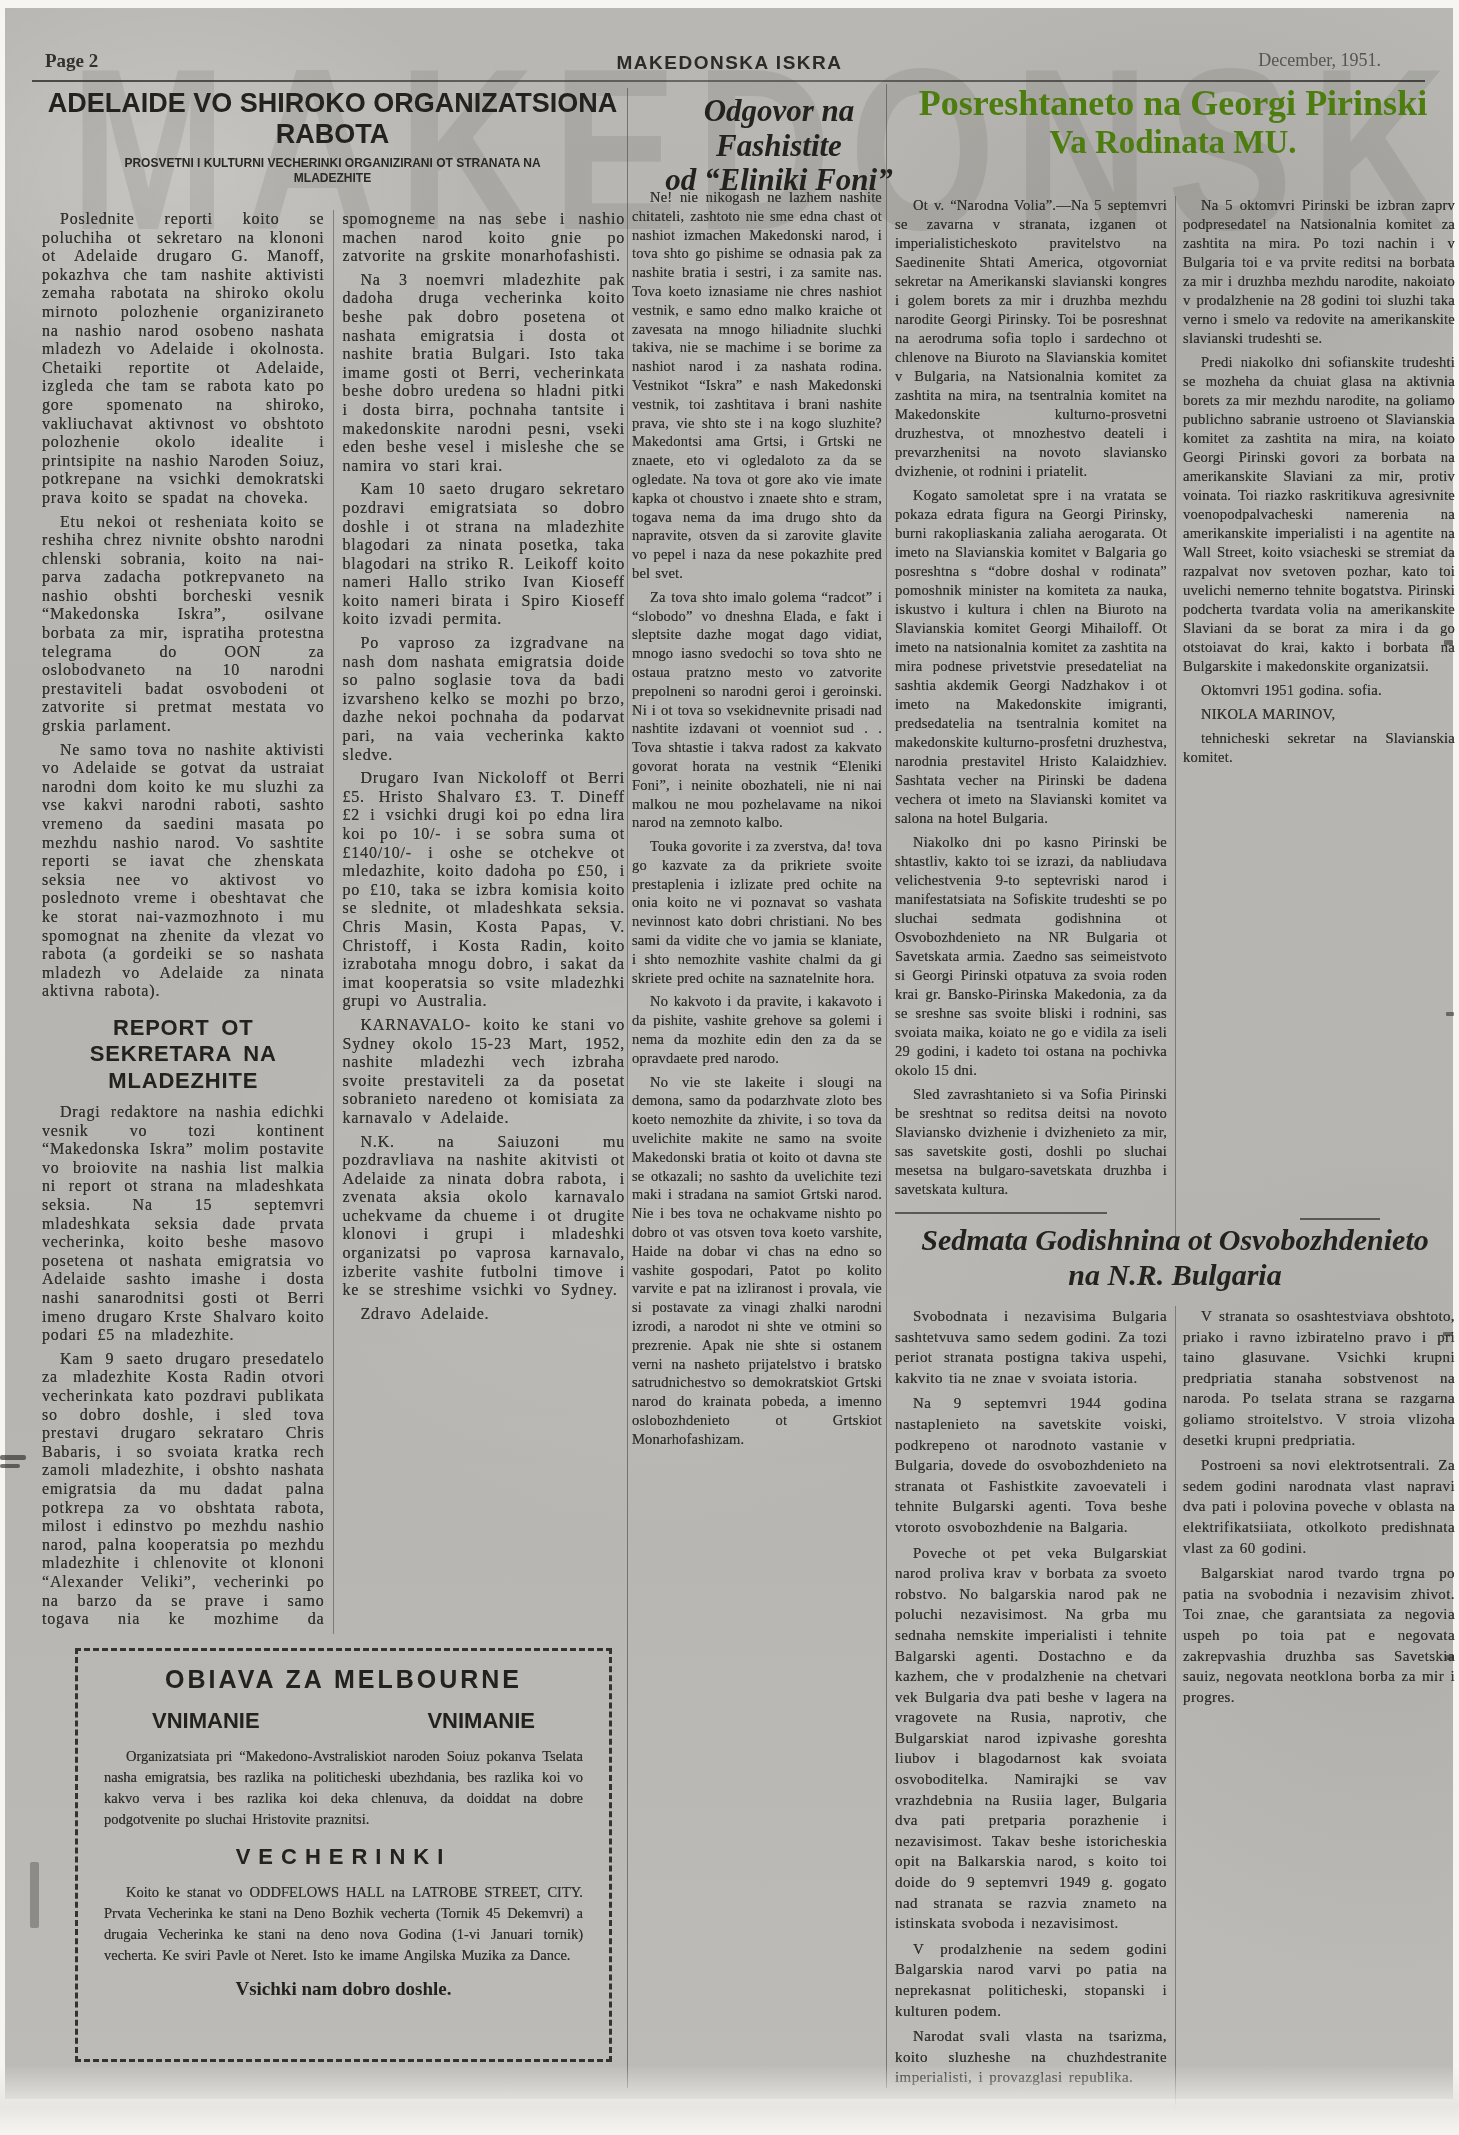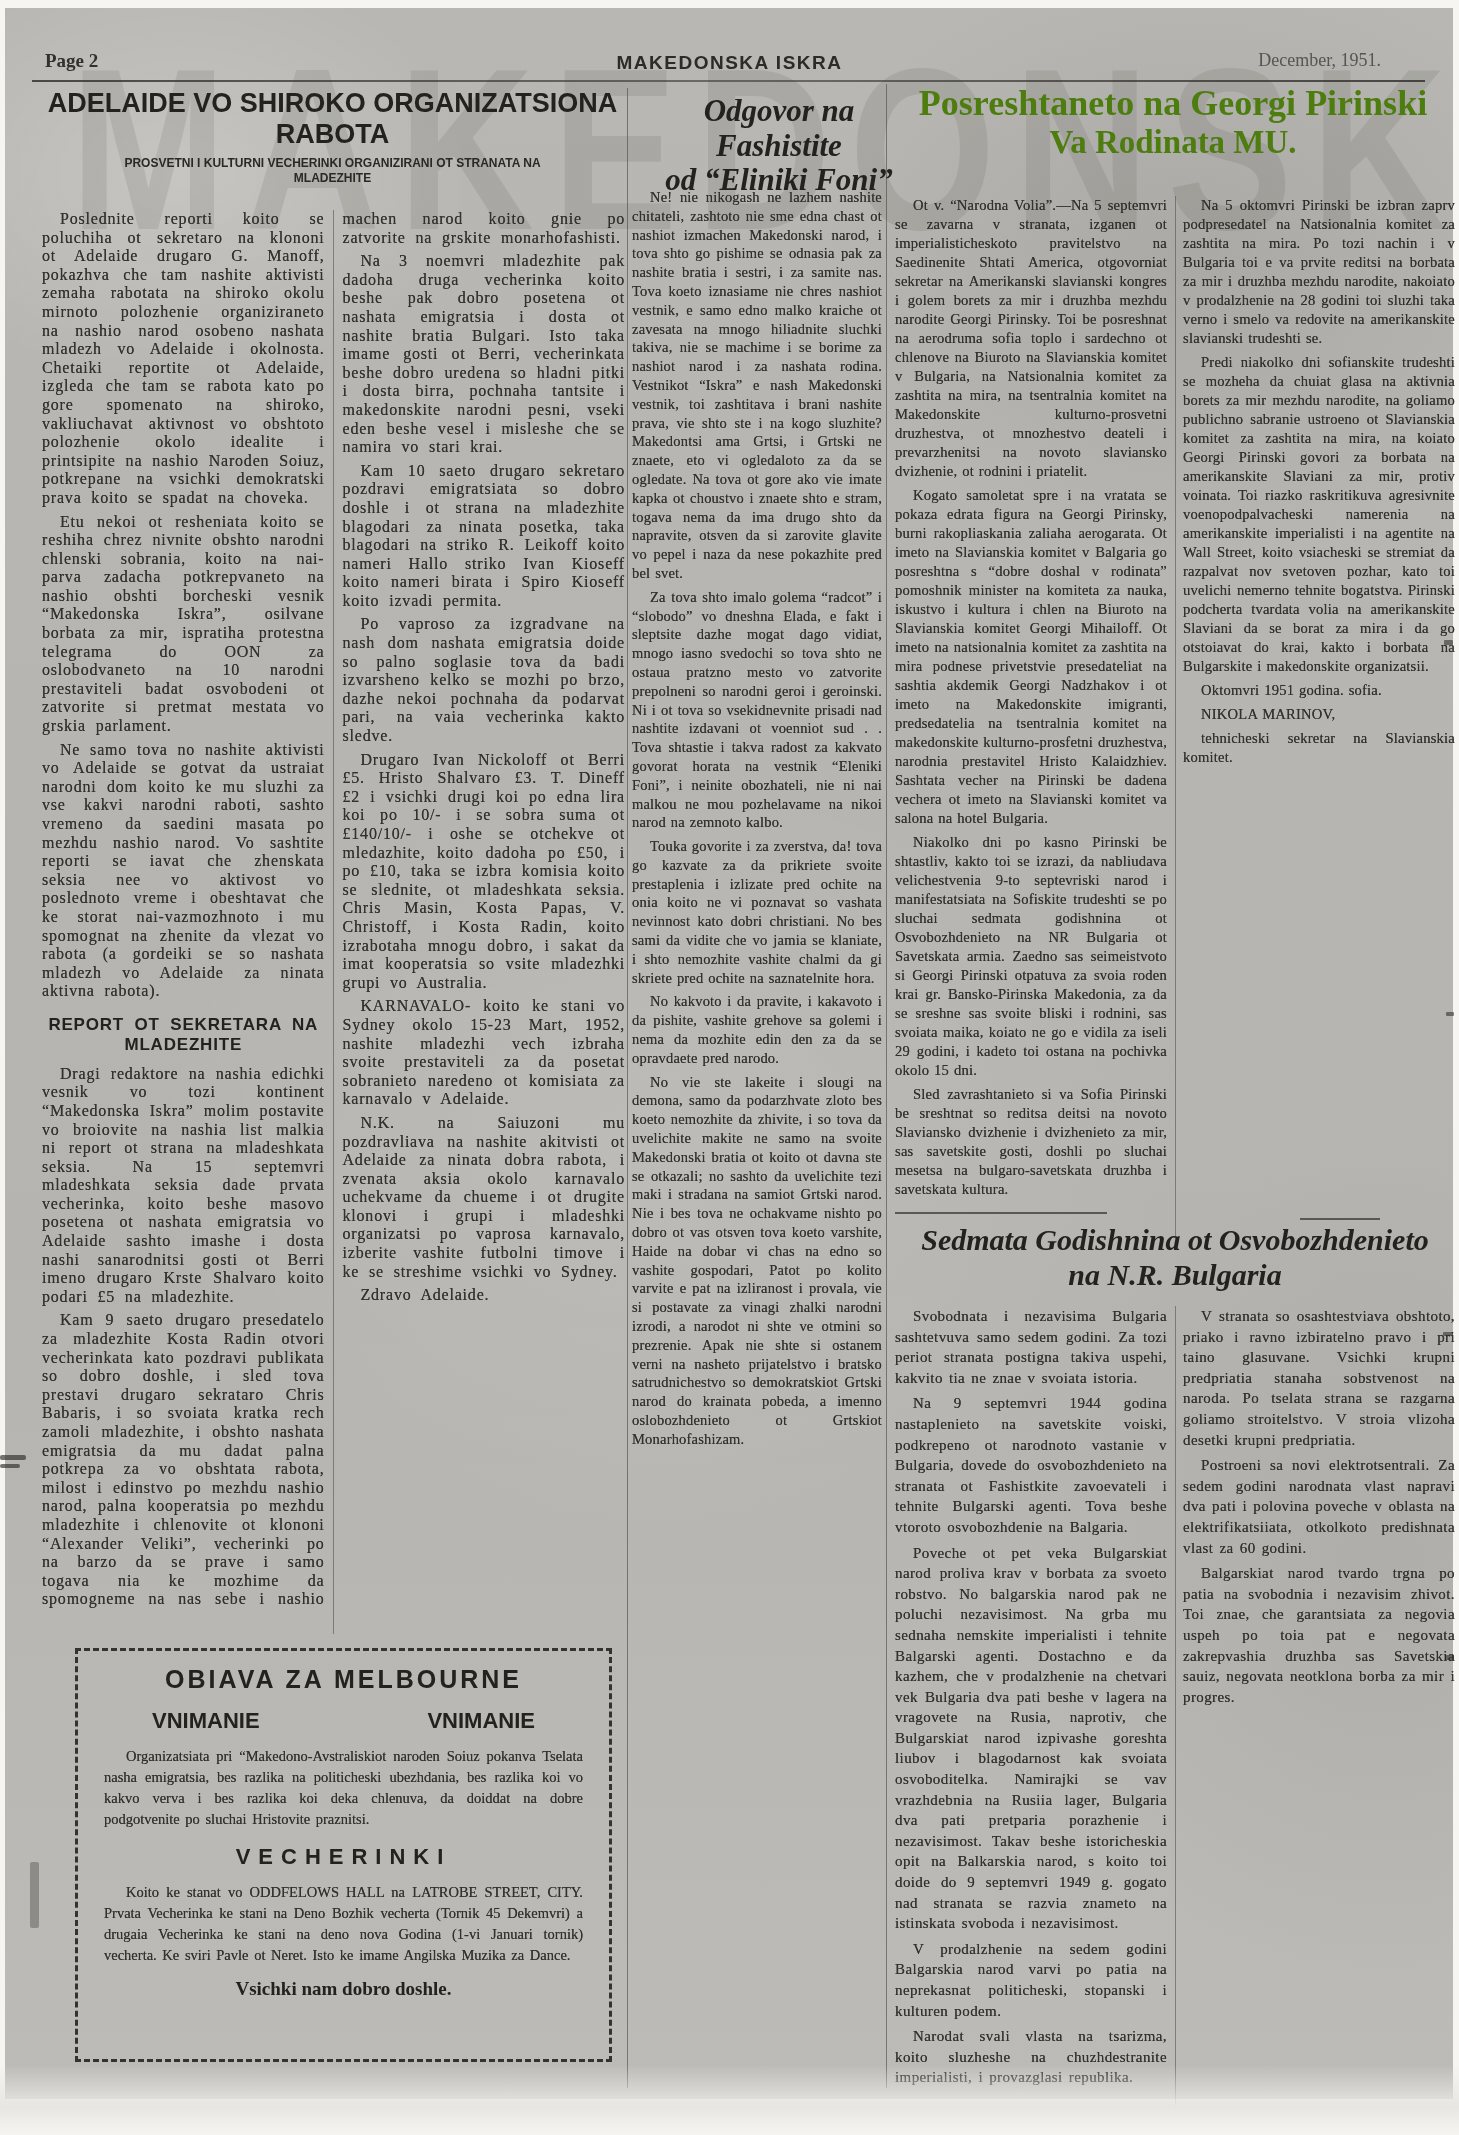--- a/index.html
+++ b/index.html
@@ -26,21 +26,21 @@
   .vdiv{position:absolute;width:1px;background:rgba(62,60,55,0.55);}
   .hrule{position:absolute;height:2px;background:rgba(50,49,44,0.7);}
 
   
   .cols p.para, .ma-col p.para, .box-para{margin:0;text-align:justify;
          text-shadow:0 0 0.6px rgba(48,46,42,0.8);}
   .cols p.para{text-indent:18px;}
   .cols p.para + p.para, .ma-col p.para + p.para{margin-top:5px;}
   .ma-col p.para{text-indent:18px;}
   p.center{text-align:center;text-indent:0;}
-  .flow-head{font-family:"Liberation Sans",sans-serif;font-weight:bold;font-size:17px;
+  .flow-head{font-family:"Liberation Sans",sans-serif;font-weight:bold;font-size:22px;
          line-height:1.2;text-align:center;margin:14px 0 9px 0;color:#23221f;break-inside:avoid;}
 
   
   .la-title{position:absolute;left:40px;top:88px;width:585px;text-align:center;
          font-family:"Liberation Sans",sans-serif;font-weight:bold;font-size:27px;line-height:1.13;color:#23221f;}
   .la-subtitle{position:absolute;left:95px;top:156px;width:475px;text-align:center;
          font-family:"Liberation Sans",sans-serif;font-weight:bold;font-size:12px;line-height:1.25;color:#2a2926;}
   .la-cols{position:absolute;left:42px;top:210px;width:583px;height:1424px;overflow:hidden;
          column-count:2;column-gap:18px;column-rule:1px solid rgba(66,64,58,0.5);column-fill:auto;
          font-size:16px;line-height:18.6px;letter-spacing:0.8px;word-spacing:5px;}

